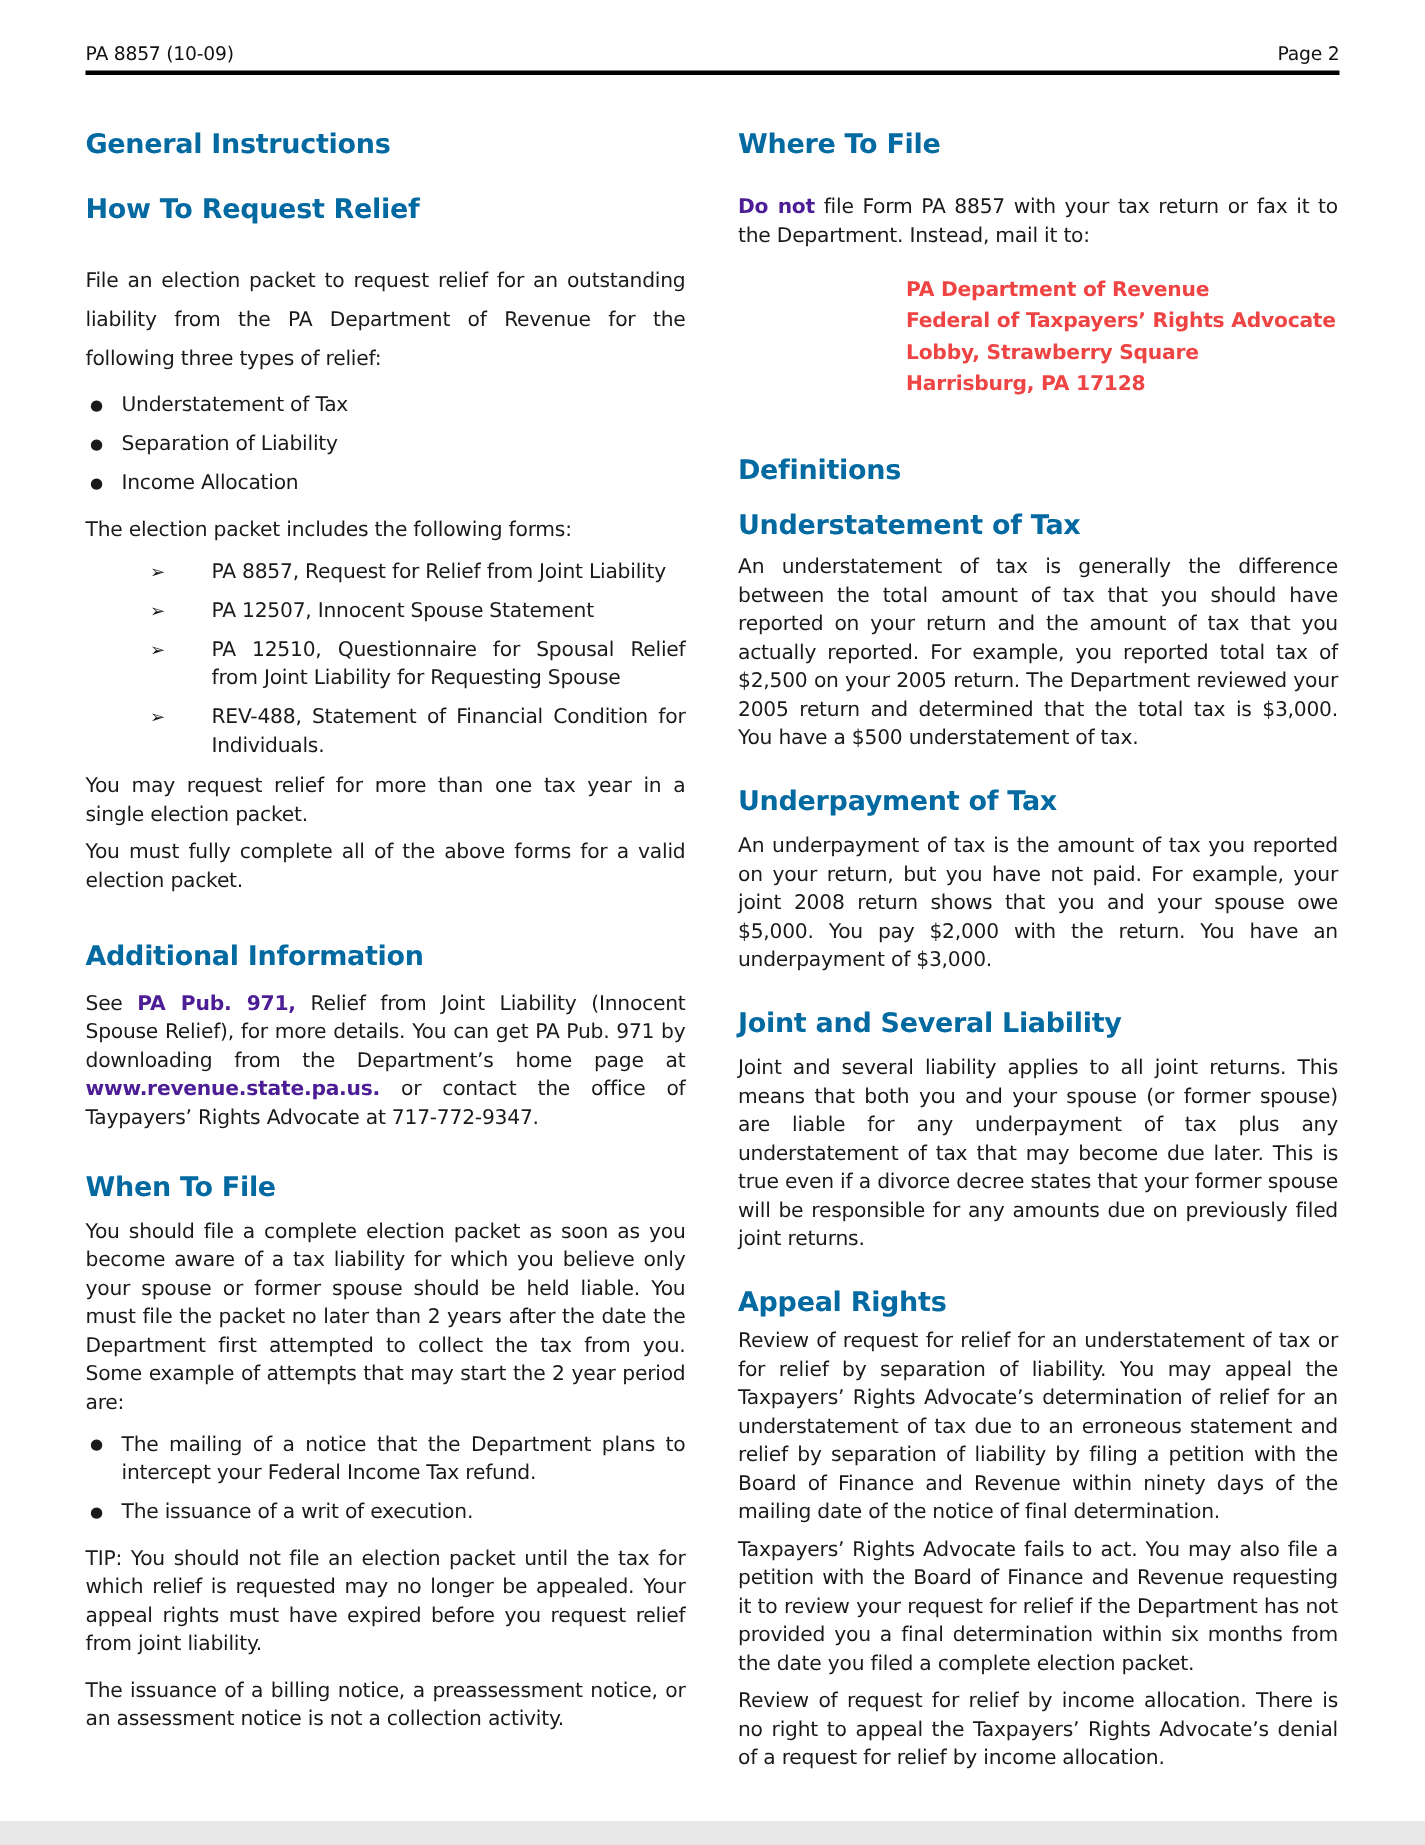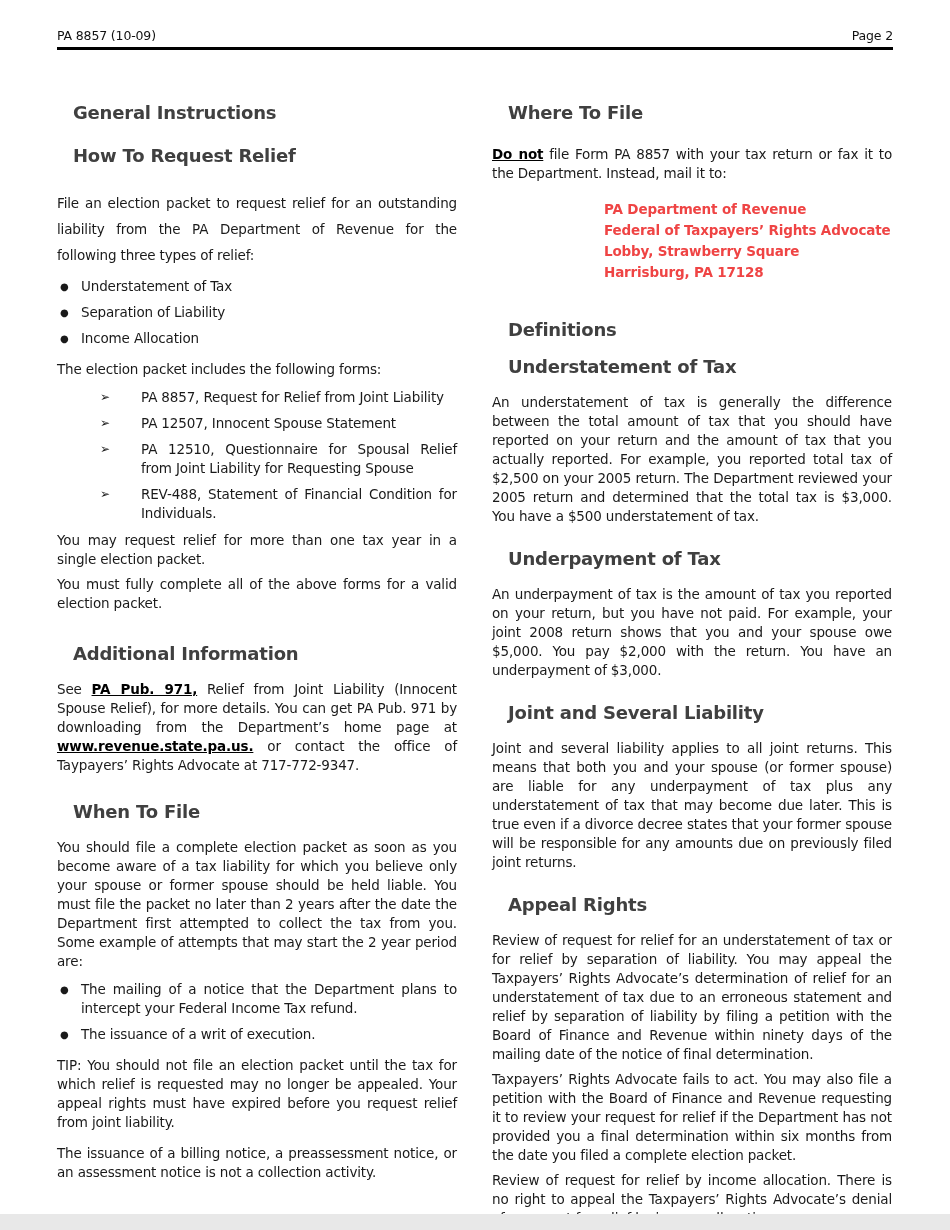--- a/index.html
+++ b/index.html
@@ -8,40 +8,40 @@
     font-family:"DejaVu Sans","Liberation Sans",sans-serif;
     color:#1a1a1a;overflow:hidden;margin:0 auto;
     letter-spacing:-0.15px;
   }
   .inner{padding:28px 57px 0 57px;}
   .header{display:flex;justify-content:space-between;align-items:flex-end;
     font-size:12.5px;color:#111;padding-bottom:4px;}
   .rule{border-bottom:3px solid #000;height:0;}
   .columns{display:flex;gap:35px;margin-top:36px;}
   .col{width:400px;flex:none;}
-  h2{font-size:18px;font-weight:bold;color:#404040;margin:16px;letter-spacing:-0.2px;} .mt16{margin-top:16px;} .mt22{margin-top:22px;}
+  h2{font-size:18px;font-weight:bold;color:#0369a1;margin:0;letter-spacing:-0.2px;} .mt16{margin-top:16px;} .mt22{margin-top:22px;}
   .mt26{margin-top:26px;} .mt30{margin-top:30px;} .mt36{margin-top:36px;}
   p{margin:0;}
   .body{font-size:13.5px;line-height:19px;}
   .just{text-align:justify;}
   .loose{line-height:26px;}
   .sp6{margin-top:6px;} .sp8{margin-top:8px;} .sp10{margin-top:10px;}
   .sp12{margin-top:12px;} .sp24{margin-top:24px;}
   ul{list-style:none;margin:0;padding:0;}
   .dotlist{margin-top:9px;}
   .dotlist li{display:flex;margin-left:3px;}
   .dotlist li + li{margin-top:7px;}
   .dot{flex:none;width:21px;font-size:10px;line-height:19px;}
   .dotlist .body{flex:1;}
   .arrowlist{margin-top:9px;}
   .arrowlist li{display:flex;margin-left:43px;}
   .arrowlist li + li{margin-top:7px;}
   .arrow{flex:none;width:41px;font-size:12px;line-height:19px;}
   .arrowlist .body{flex:1;}
-  b{color:#000000;text-decoration:underline;}
+  b{color:#4c1d95;}
   .address{margin-top:16px;margin-left:112px;}
   .address p{font-size:13.5px;line-height:21px;font-weight:bold;color:#ef4444;}
 </style>
 </head>
 <body>
 
 <div class="page">
   <div class="inner">
 
     <div class="header">

